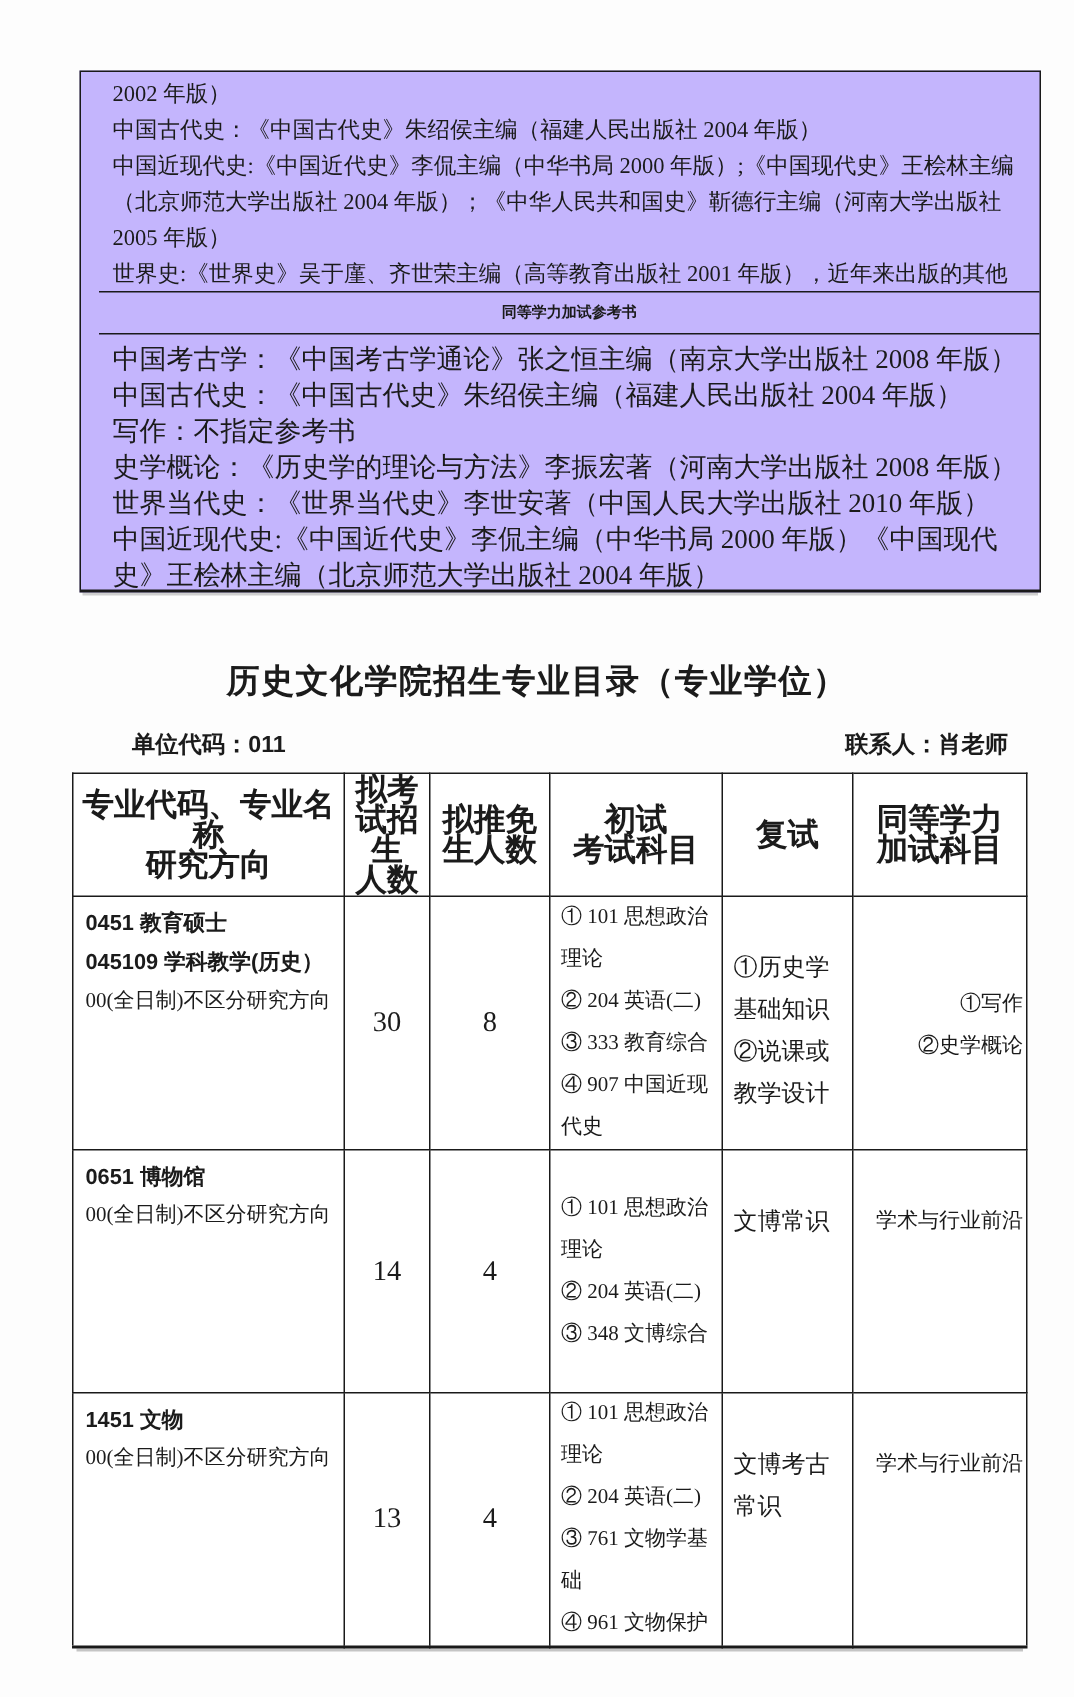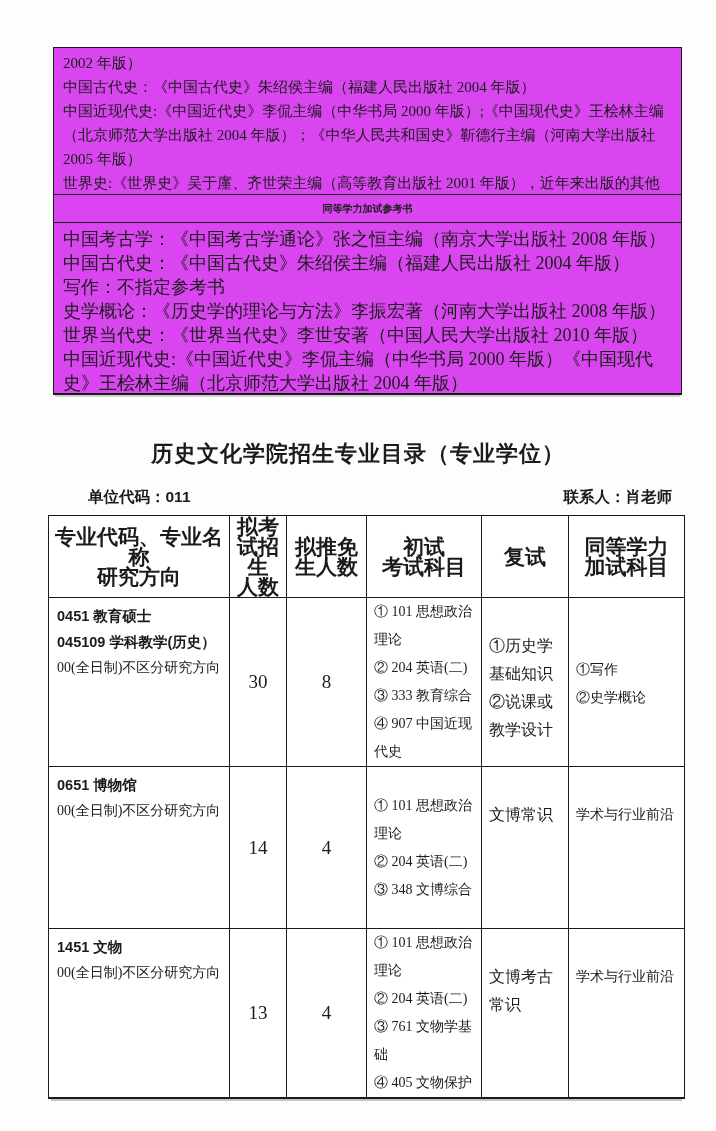--- a/index.html
+++ b/index.html
@@ -6,22 +6,23 @@
   body{
     width:716px;height:1131px;overflow:hidden;position:relative;
     background:#fdfdfd;color:#1b1b1b;
     font-family:"Liberation Serif","DejaVu Serif",serif;
     -webkit-font-smoothing:antialiased;
   }
   
   .reftable{
     position:absolute;left:53px;top:47px;width:627px;
     border:1.6px solid #1a1a1a;border-bottom-width:2.5px;
-    background:#d946ef;
+    background:#c4b5fd;
     box-shadow:0 4px 0 -2px rgba(0,0,0,.18);
+    padding-left:12px;
   }
   .ref-books{height:140px;padding:3px 9px;font-size:15px;line-height:24px;overflow:hidden;}
   .ref-books p, .ref-jiashi p{margin:0;}
   .ref-header{
     height:27px;line-height:27px;text-align:center;
     font-family:"Liberation Sans","DejaVu Sans",sans-serif;
     font-weight:bold;font-size:10px;
     border-top:1.4px solid #1a1a1a;border-bottom:1.4px solid #1a1a1a;
   }
   .ref-jiashi{height:162px;padding:4px 9px;font-size:18px;line-height:24px;overflow:hidden;}
@@ -53,21 +54,21 @@
     font-weight:bold;font-size:21px;line-height:20px;padding:0 2px;
   }
   td.c-code{vertical-align:top;padding:5px 8px 0 8px;font-size:14px;line-height:26px;}
   td.c-code .codeline{
     font-family:"Liberation Sans","DejaVu Sans",sans-serif;
     font-weight:bold;font-size:14.5px;
   }
   td.c-num{vertical-align:middle;text-align:center;font-size:19px;}
   td.c-exam{vertical-align:middle;text-align:left;padding:0 2px 0 7px;font-size:14px;line-height:28px;}
   td.c-retest{vertical-align:top;text-align:left;padding:34px 2px 0 7px;font-size:16px;line-height:28px;}
-  td.c-jiashi{vertical-align:top;text-align:left;padding:34px 2px 0 7px;font-size:14px;line-height:28px;margin-left:32px;}
+  td.c-jiashi{vertical-align:top;text-align:right;padding:34px 2px 0 7px;font-size:14px;line-height:28px;margin-left:32px;}
   td div{margin:0;}
 </style>
 </head>
 <body>
 
 <div class="reftable">
   <div class="ref-books">
     <p>2002 年版）</p>
     <p>中国古代史：《中国古代史》朱绍侯主编（福建人民出版社 2004 年版）</p>
     <p>中国近现代史:《中国近代史》李侃主编（中华书局 2000 年版）;《中国现代史》王桧林主编（北京师范大学出版社 2004 年版）；《中华人民共和国史》靳德行主编（河南大学出版社 2005 年版）</p>
@@ -167,21 +168,21 @@
       <td class="c-code">
         <div class="codeline">1451 文物</div>
         <div>00(全日制)不区分研究方向</div>
       </td>
       <td class="c-num">13</td>
       <td class="c-num">4</td>
       <td class="c-exam">
         <div>① 101 思想政治理论</div>
         <div>② 204 英语(二)</div>
         <div>③ 761 文物学基础</div>
-        <div>④ 405 文物保护</div>
+        <div>④ 961 文物保护</div>
       </td>
       <td class="c-retest">
         <div>文博考古常识</div>
       </td>
       <td class="c-jiashi">
         <div>学术与行业前沿</div>
       </td>
     </tr>
   </tbody>
 </table>

